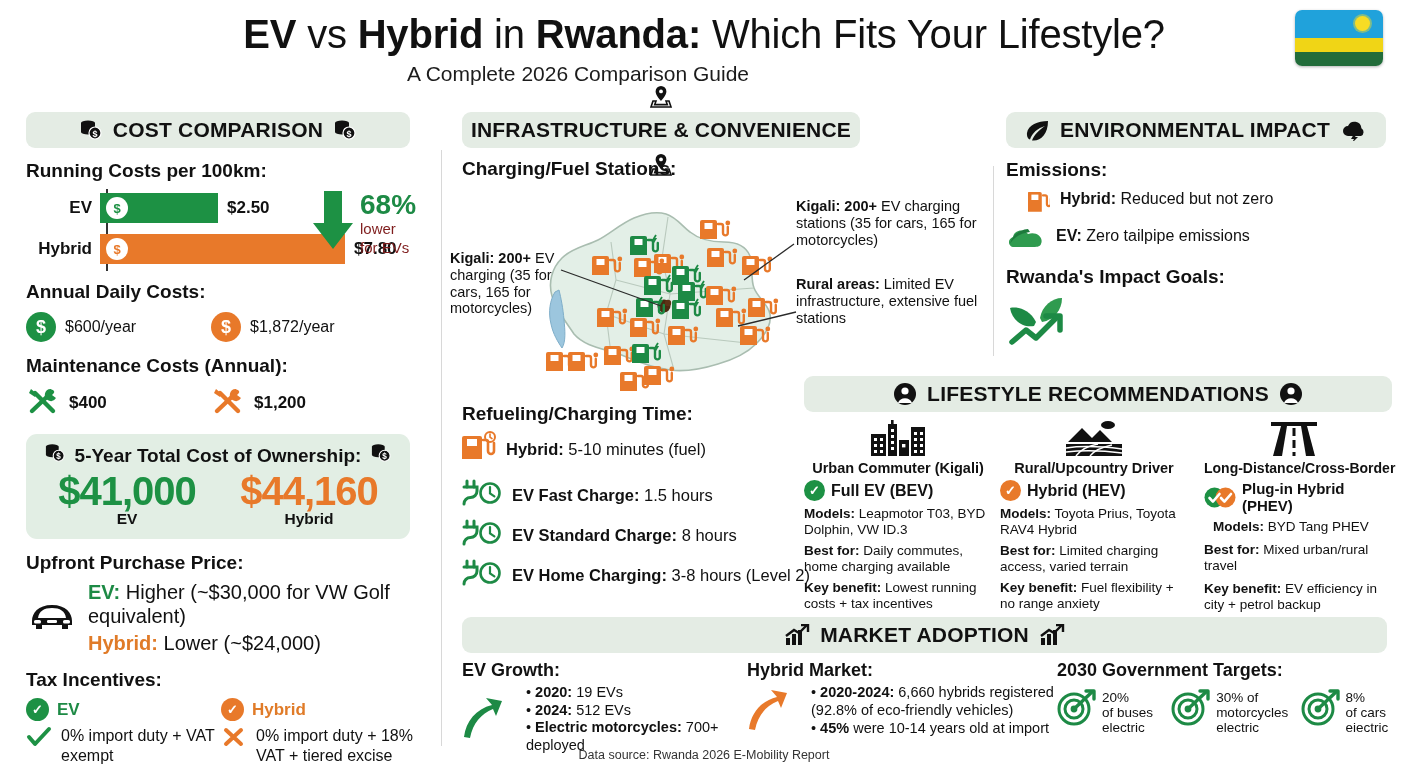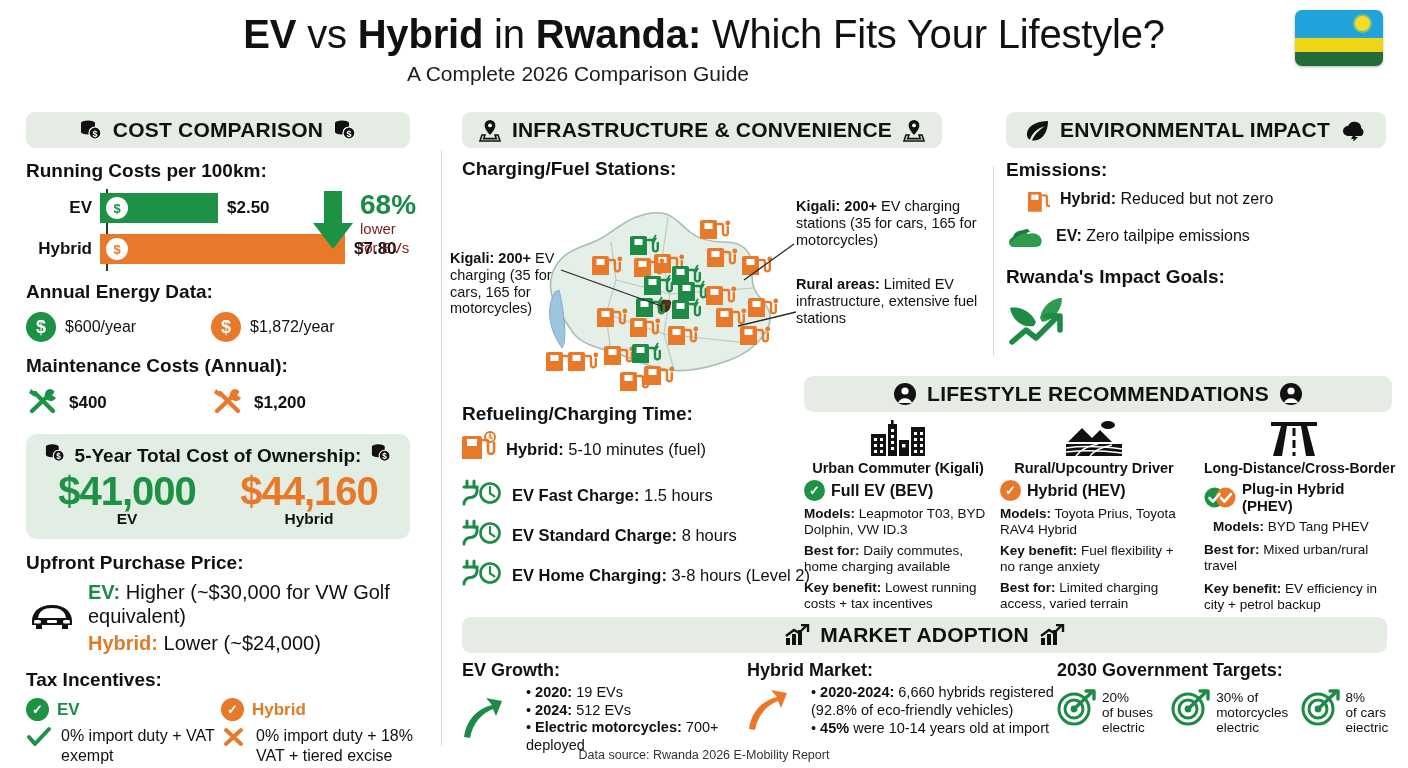--- a/index.html
+++ b/index.html
@@ -114,21 +114,21 @@
   .upfront-rows { display: flex; gap: 10px; margin-top: 6px; align-items: center; }
 
   .tax { margin-top: 14px; }
   .tax-cols { display: flex; margin-top: 7px; }
   .tax-col { width: 195px; }
   .tax-head { display: flex; align-items: center; gap: 8px; font-size: 17px; font-weight: 700; }
   .tax-body { display: flex; gap: 9px; margin-top: 5px; align-items: flex-start; }
 
   
   #col2 { position: absolute; left: 462px; top: 112px; width: 500px; }
-  #band-infra { width: 480px; }
+  #band-infra { width: 398px; flex-direction: column; }
   .map-wrap { position: relative; width: 525px; height: 215px; margin-top: 4px; margin-left: -6px; }
   .map-note { position: absolute; font-size: 14.5px; line-height: 1.16; color: #111; }
   .map-note b { font-weight: 700; }
 
   .refuel { margin-top: 4px; }
   .ref-row { display: flex; align-items: center; gap: 10px; margin-top: 9px; }
   .ref-row .t { font-size: 16.5px; }
   .ref-row .t b { font-weight: 700; }
 
   
@@ -254,21 +254,21 @@
             </svg>
         </div>
         <div>
           <div class="pct-num">68%</div>
           <div class="pct-sub">lower</div>
           <div class="pct-sub">for EVs</div>
         </div>
       </div>
     </div>
 
-    <div class="h2" style="margin-top:10px;">Annual Energy Data:</div>
+    <div class="h2" style="margin-top:10px;">Annual Daily Costs:</div>
     <div class="pairrow">
       <div class="cell first">
         <div class="circ g">$</div>
         <div class="val"><span>$600</span><span>/year</span></div>
       </div>
       <div class="cell">
         <div class="circ o">$</div>
         <div class="val"><span>$1,872</span><span>/year</span></div>
       </div>
     </div>
@@ -692,22 +692,22 @@
                 <path d="M24 36 C28 31 36 27 46 25"></path>
               </g>
             </svg>
         </div>
         <div class="life-title">Rural/Upcountry Driver</div>
         <div class="life-rec">
           <span class="circ o">✓</span>
           <span>Hybrid (HEV)</span>
         </div>
         <div class="life-line"><b>Models:</b><span> Toyota Prius, Toyota RAV4 Hybrid</span></div>
+        <div class="life-line"><b>Best for:</b><span> Limited charging access, varied terrain</span></div>
         <div class="life-line"><b>Key benefit:</b><span> Fuel flexibility + no range anxiety</span></div>
-        <div class="life-line"><b>Best for:</b><span> Limited charging access, varied terrain</span></div>
       </div>
 
       <div class="life-col c3">
         <div class="life-icon">
           <svg width="50" height="36" viewBox="0 0 50 36">
               <rect x="2" y="2" width="46" height="4" fill="#111"></rect>
               <path d="M12 6 L4 36 h9 L18 6 z" fill="#111"></path>
               <path d="M38 6 L46 36 h-9 L32 6 z" fill="#111"></path>
               <rect x="23.5" y="8" width="3" height="8" fill="#111"></rect>
               <rect x="23.5" y="20" width="3" height="8" fill="#111"></rect>

